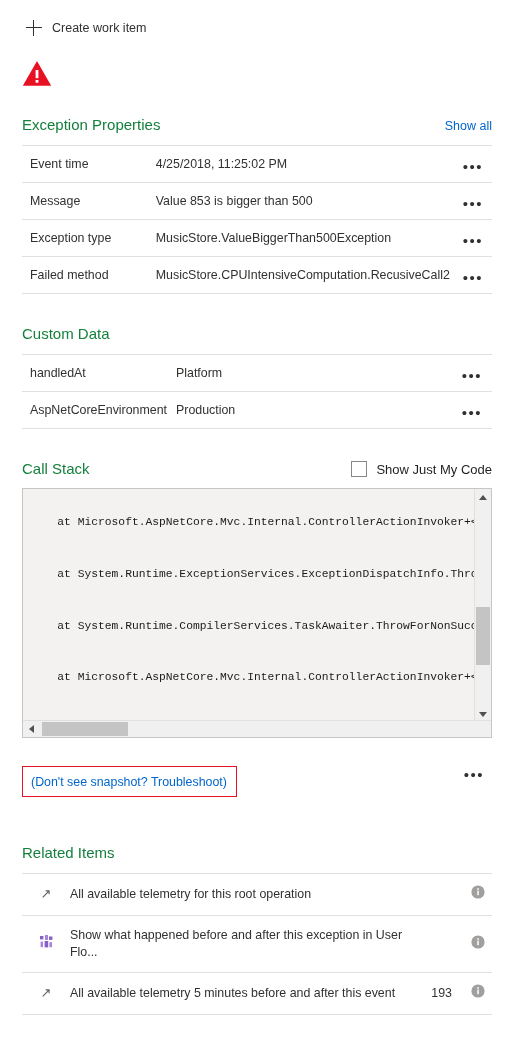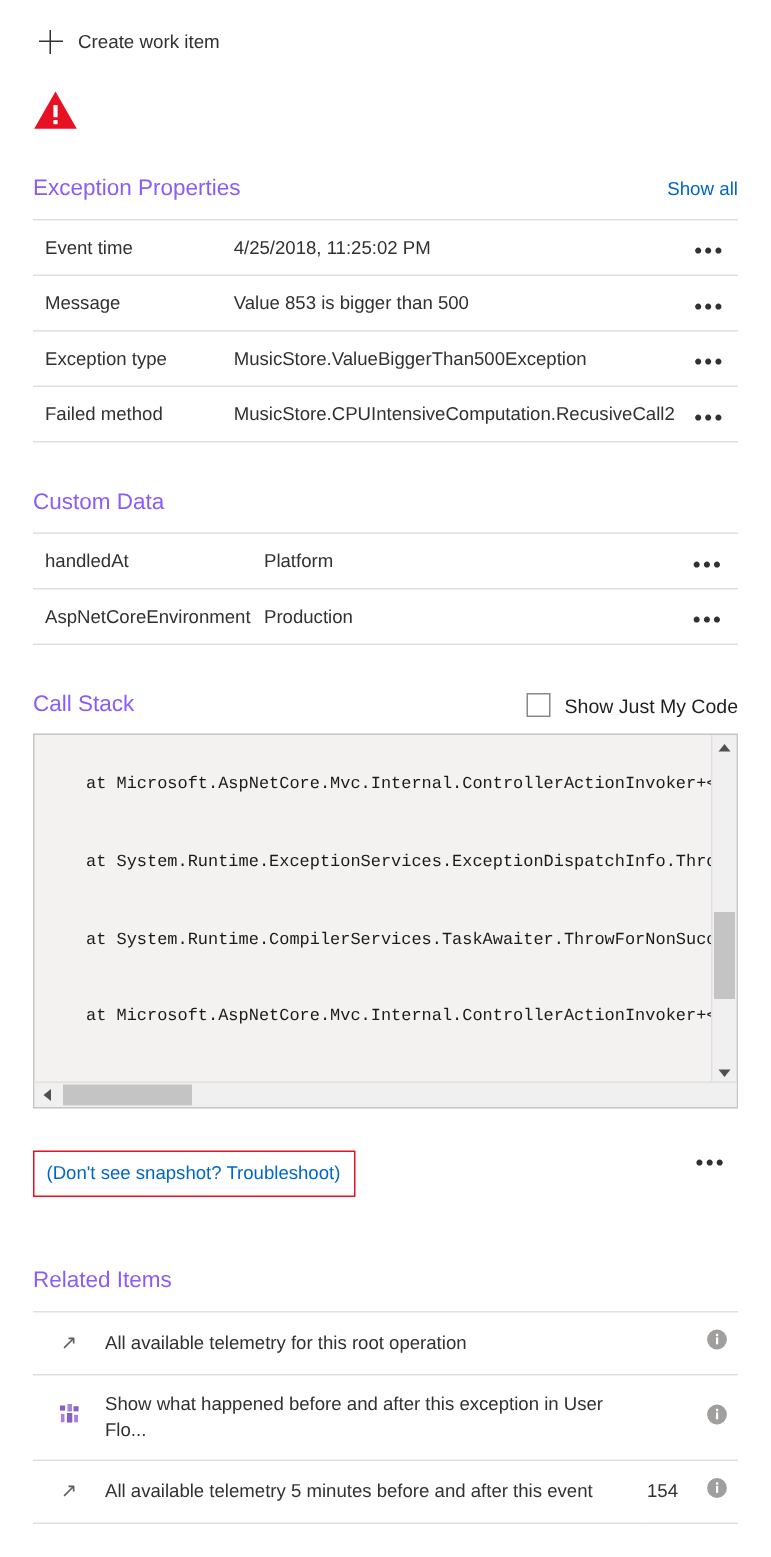--- a/index.html
+++ b/index.html
@@ -86,21 +86,21 @@
     box-sizing: border-box;
   }
   .section-head {
     display: flex;
     align-items: baseline;
     justify-content: space-between;
     padding-bottom: 10px;
   }
   .section-title {
     font-size: 15px;
-    color: #8b5cf6;
+    color: #15803d;
     font-weight: normal;
     line-height: 20px;
   }
   .section-link {
     font-size: 12.5px;
     color: #0066cc;
     cursor: pointer;
     text-decoration: none;
     line-height: 17px;
   }
@@ -515,21 +515,21 @@
                 <rect x="6.3" y="3.2" width="1.5" height="1.6" fill="#ffffff"></rect>
               </svg>
             </span>
           </td>
         </tr>
         <tr class="rel-row">
           <td class="rel-icon-cell">
             <span class="arrow-icon">↗</span>
           </td>
           <td class="rel-label-cell">All available telemetry 5 minutes before and after this event</td>
-          <td class="rel-count-cell">154</td>
+          <td class="rel-count-cell">193</td>
           <td class="rel-info-cell">
             <span class="info-icon">
               <svg width="14" height="14" viewBox="0 0 14 14" aria-hidden="true">
                 <circle cx="7" cy="7" r="6.6" fill="#a19f9d"></circle>
                 <rect x="6.3" y="5.6" width="1.5" height="4.6" fill="#ffffff"></rect>
                 <rect x="6.3" y="3.2" width="1.5" height="1.6" fill="#ffffff"></rect>
               </svg>
             </span>
           </td>
         </tr>

